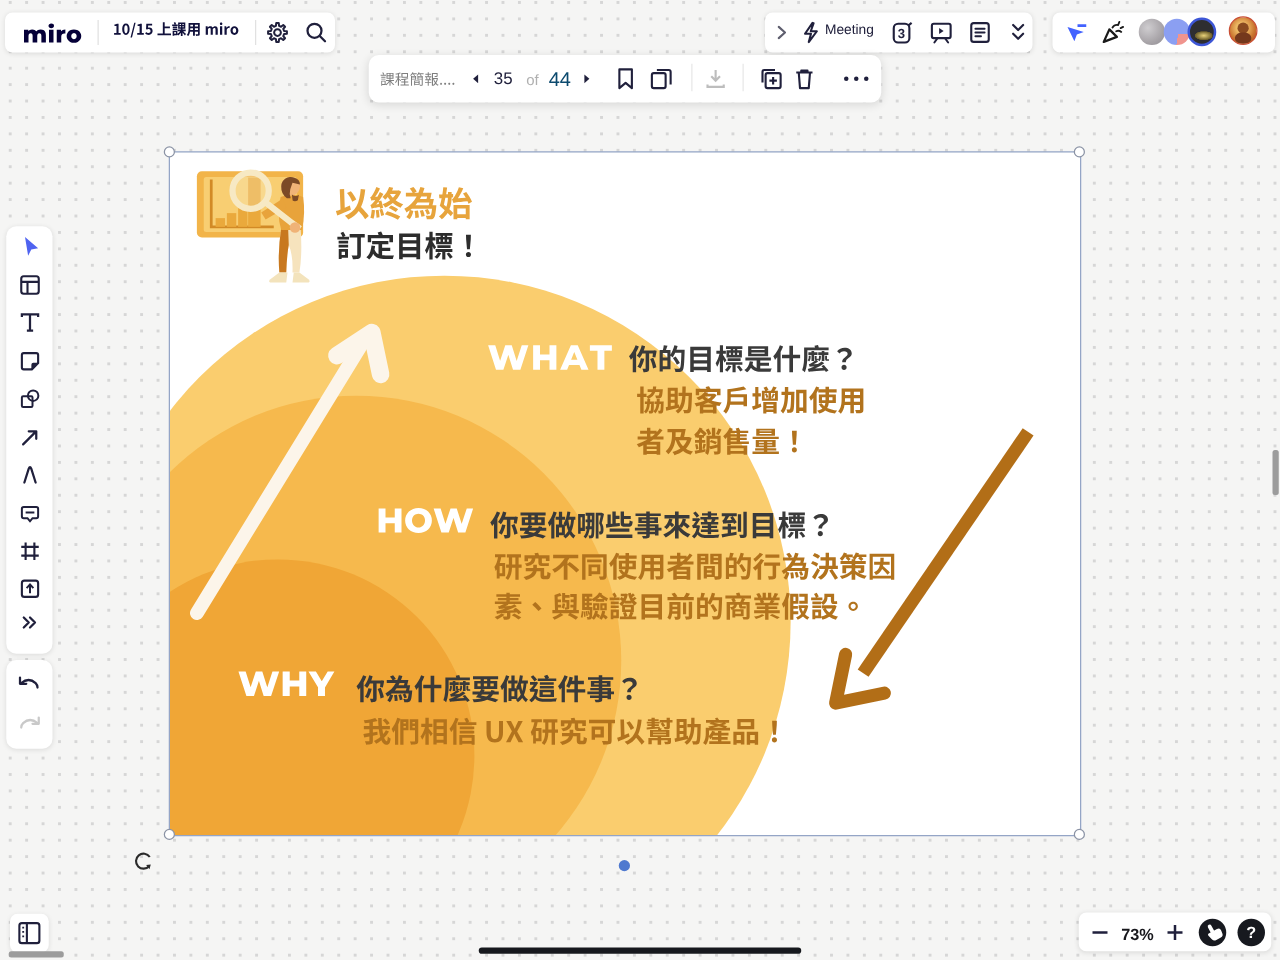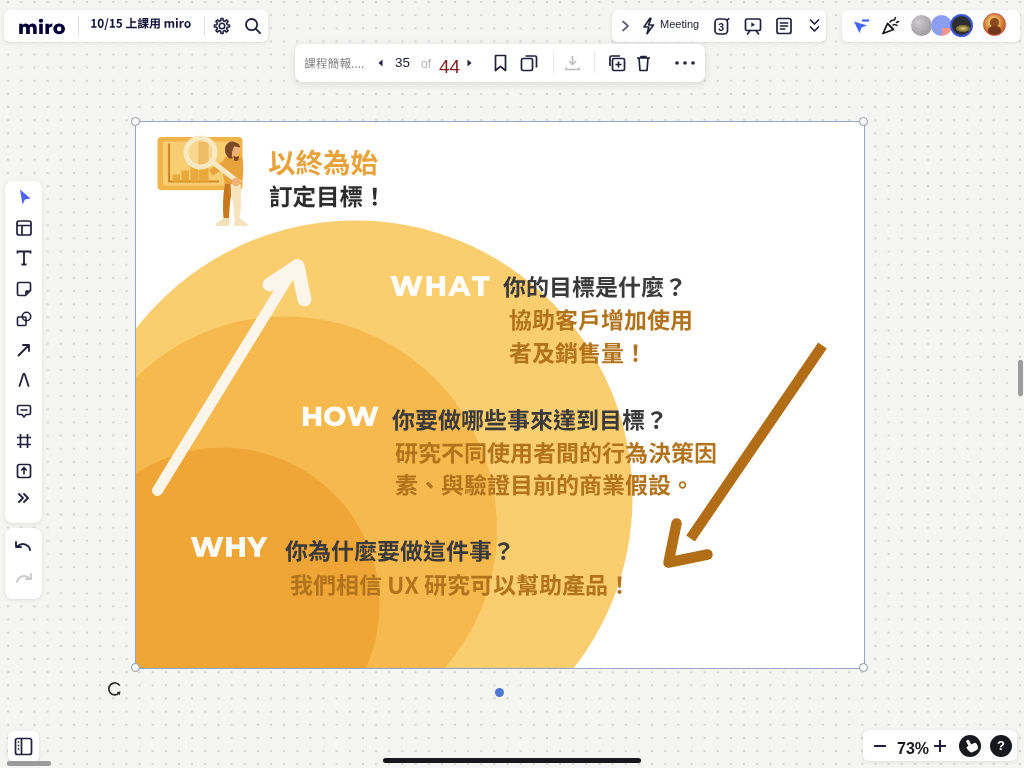--- a/index.html
+++ b/index.html
@@ -160,21 +160,21 @@
   </div>
 <div class="bar" style="left:295px;top:43.5px;width:410px;height:38px;border-radius:8px;box-shadow:0 2px 8px rgba(0,0,0,.12)"></div>
 <svg style="position:absolute;left:304.0px;top:53.8px;overflow:visible" width="60" height="18" viewBox="0 -13.7 60 17.9">
     <path d="M1 -6.3V-5.6H4.4V-6.3ZM1 -4.8V-4.1H4.4V-4.8ZM0.5 -7.9V-7.2H4.8V-7.9ZM1.8 -9.6C2.1 -9.1 2.5 -8.4 2.7 -8L3.4 -8.4C3.2 -8.9 2.8 -9.5 2.5 -10ZM1 -3.2V0.8H1.7V0.2H4.5V-0.2C4.7 0 4.9 0.2 5 0.4C5.9 -0.2 6.9 -1.2 7.6 -2.3V0.9H8.4V-2.4C9.1 -1.3 10 -0.3 10.8 0.3C11 0.1 11.3 -0.2 11.5 -0.3C10.5 -0.9 9.5 -2 8.9 -3H11.2V-3.8H8.4V-4.8H10.8V-9.4H5.2V-4.8H7.6V-3.8H4.8V-3H7.1C6.5 -1.9 5.5 -0.9 4.5 -0.3V-3.2ZM6 -6.8H7.6V-5.5H6ZM8.4 -6.8H10V-5.5H8.4ZM6 -8.7H7.6V-7.5H6ZM8.4 -8.7H10V-7.5H8.4ZM1.7 -2.5H3.7V-0.5H1.7Z M18 -8.5H21.6V-6.3H18ZM17.1 -9.3V-5.6H22.4V-9.3ZM22.1 -5.1C20.9 -4.8 18.6 -4.5 16.8 -4.4C16.9 -4.2 16.9 -3.9 17 -3.7C17.7 -3.8 18.5 -3.8 19.3 -3.9V-2.5H17V-1.7H19.3V-0.1H16.4V0.6H23.1V-0.1H20.2V-1.7H22.6V-2.5H20.2V-4C21.1 -4.1 22 -4.3 22.7 -4.5ZM16.1 -9.7C15.2 -9.3 13.7 -9 12.3 -8.8C12.4 -8.6 12.5 -8.3 12.6 -8.1C13.1 -8.2 13.7 -8.3 14.3 -8.4V-6.6H12.4V-5.8H14.2C13.7 -4.4 12.9 -2.9 12.1 -2C12.3 -1.8 12.5 -1.5 12.6 -1.2C13.2 -1.9 13.8 -3.1 14.3 -4.3V0.9H15.2V-4.2C15.6 -3.7 16 -3 16.2 -2.7L16.8 -3.4C16.5 -3.7 15.5 -4.7 15.2 -5V-5.8H16.6V-6.6H15.2V-8.6C15.7 -8.7 16.3 -8.9 16.7 -9.1Z M25.6 -6.3H28.1V-5.7H25.6ZM25.6 -4.4V-5.1H28.1V-4.4ZM24.8 -6.9V0.9H25.6V-3.9H28.9V-6.9ZM28.1 -2.7H30.9V-1.9H28.1ZM28.1 -0.6V-1.4H30.9V-0.6ZM27.3 -3.3V0.4H28.1V-0H31.7V-3.3ZM30.7 -5.1H33.4V-4.4H30.7ZM30.7 -5.7V-6.3H33.4V-5.7ZM33.4 -6.9H29.9V-3.9H33.4V-0.1C33.4 0.1 33.3 0.1 33.1 0.2C33 0.2 32.3 0.2 31.7 0.1C31.8 0.4 31.9 0.7 31.9 0.9C32.8 0.9 33.4 0.9 33.8 0.8C34.1 0.7 34.2 0.4 34.2 -0.1V-6.9ZM31.6 -8C32 -7.7 32.5 -7.2 32.8 -6.9L33.4 -7.4C33.1 -7.7 32.7 -8.1 32.3 -8.4H34.9V-9.1H31.3C31.4 -9.3 31.5 -9.6 31.6 -9.8L30.8 -10C30.5 -9.1 29.9 -8.2 29.2 -7.6C29.4 -7.5 29.7 -7.2 29.9 -7.1C30.2 -7.4 30.6 -7.9 30.9 -8.4H32.2ZM26.5 -8.1C26.8 -7.7 27.3 -7.2 27.5 -6.9L28.1 -7.4C27.9 -7.7 27.5 -8.1 27.2 -8.4H29.4V-9.1H26.4C26.5 -9.3 26.6 -9.6 26.7 -9.8L25.9 -10C25.5 -9.1 24.8 -8.2 24.1 -7.6C24.3 -7.5 24.6 -7.2 24.7 -7C25.1 -7.4 25.5 -7.9 25.9 -8.4H26.9Z M42.4 -4.6H42.5C42.8 -3.4 43.3 -2.3 44 -1.3C43.5 -0.7 43 -0.2 42.4 0.2ZM41.5 -9.4V0.9H42.4V0.5C42.5 0.7 42.7 0.8 42.8 1C43.4 0.5 44 -0 44.5 -0.6C45 -0 45.6 0.5 46.2 0.9C46.4 0.6 46.7 0.3 46.9 0.1C46.1 -0.2 45.5 -0.7 45 -1.4C45.7 -2.5 46.2 -3.8 46.4 -5.2L45.9 -5.4L45.7 -5.4H42.4V-8.6H45.3V-7.1C45.3 -7 45.3 -6.9 45.1 -6.9C44.9 -6.9 44.3 -6.9 43.5 -6.9C43.7 -6.7 43.8 -6.4 43.8 -6.1C44.7 -6.1 45.3 -6.1 45.7 -6.3C46.1 -6.4 46.1 -6.7 46.1 -7.1V-9.4ZM43.2 -4.6H45.5C45.2 -3.7 44.9 -2.9 44.4 -2.1C43.9 -2.8 43.5 -3.7 43.2 -4.6ZM38.2 -9.9V-8.7H36.3V-7.9H38.2V-6.7H36V-6H41.1V-6.7H39V-7.9H40.8V-8.7H39V-9.9ZM36.8 -5.7C37 -5.3 37.2 -4.7 37.3 -4.3H36.2V-3.5H38.2V-2.2H36V-1.5H38.2V0.9H39V-1.5H41.1V-2.2H39V-3.5H40.9V-4.3H39.7C40 -4.8 40.2 -5.3 40.5 -5.8L39.7 -6C39.5 -5.5 39.2 -4.8 38.9 -4.3H37.4L38 -4.5C37.9 -4.9 37.7 -5.5 37.4 -5.9Z M48.8 0.2C49.3 0.2 49.6 -0.2 49.6 -0.7C49.6 -1.2 49.3 -1.5 48.8 -1.5C48.4 -1.5 48.1 -1.2 48.1 -0.7C48.1 -0.2 48.4 0.2 48.8 0.2Z M52.1 0.2C52.5 0.2 52.9 -0.2 52.9 -0.7C52.9 -1.2 52.5 -1.5 52.1 -1.5C51.7 -1.5 51.3 -1.2 51.3 -0.7C51.3 -0.2 51.7 0.2 52.1 0.2Z M55.4 0.2C55.8 0.2 56.2 -0.2 56.2 -0.7C56.2 -1.2 55.8 -1.5 55.4 -1.5C55 -1.5 54.6 -1.2 54.6 -0.7C54.6 -0.2 55 0.2 55.4 0.2Z M58.7 0.2C59.1 0.2 59.5 -0.2 59.5 -0.7C59.5 -1.2 59.1 -1.5 58.7 -1.5C58.2 -1.5 57.9 -1.2 57.9 -0.7C57.9 -0.2 58.2 0.2 58.7 0.2Z" fill="#7f7f7f"></path>
   </svg>
 <svg class="abs" style="left:375px;top:57px" width="11" height="12" viewBox="0 0 11 12">
     <path d="M7.5 2.5 L3.5 6 L7.5 9.5 Z" fill="#20203c"></path>
   </svg>
 <div class="abs" style="left:395px;top:55px;font-size:13.5px;color:#20203c">35</div>
 <div class="abs" style="left:421px;top:56.5px;font-size:12px;color:#b0b0b0">of</div>
-<div class="abs" style="left:439px;top:55.5px;font-size:19px;color:#7f1d1d">44</div>
+<div class="abs" style="left:439px;top:55.5px;font-size:16px;color:#0c4a6e">44</div>
 <svg class="abs" style="left:464px;top:57px" width="11" height="12" viewBox="0 0 11 12">
     <path d="M3.5 2.5 L7.5 6 L3.5 9.5 Z" fill="#20203c"></path>
   </svg>
 <svg class="abs" style="left:491px;top:53px" width="19" height="20" viewBox="0 0 19 20">
 <path d="M4.5 2.5 h10 v15 l-5 -4.2 -5 4.2 z" fill="none" stroke="#20203c" stroke-width="1.7" stroke-linejoin="round"></path>
   </svg>
 <svg class="abs" style="left:519px;top:53px" width="21" height="20" viewBox="0 0 21 20">
 <rect x="2.5" y="5.5" width="11" height="12" rx="1.5" fill="none" stroke="#20203c" stroke-width="1.7"></rect>
 <path d="M6.5 3 h9.5 q1.5 0 1.5 1.5 v10" fill="none" stroke="#20203c" stroke-width="1.7"></path>
   </svg>
@@ -249,21 +249,21 @@
 <svg class="abs" style="left:13px;top:736px" width="21" height="21" viewBox="0 0 21 21">
 <rect x="2.5" y="2.5" width="16" height="16" rx="2" fill="none" stroke="#20203c" stroke-width="1.7"></rect>
 <path d="M8.5 2.5 V18.5" stroke="#20203c" stroke-width="1.7"></path>
 <path d="M4.8 6 h1.5 M4.8 9.5 h1.5 M4.8 13 h1.5" stroke="#20203c" stroke-width="1.4"></path>
   </svg>
 <div class="abs" style="left:7px;top:761px;width:44px;height:4.5px;border-radius:2px;background:#9c9c9c"></div>
 <div class="abs" style="left:1018px;top:360px;width:4.5px;height:36px;border-radius:2px;background:#9c9c9c"></div>
 <div class="abs" style="left:383px;top:757.5px;width:258px;height:5.5px;border-radius:3px;background:#16181d"></div>
 <div class="bar" style="left:863px;top:730px;width:154px;height:31px;border-radius:6px"></div>
 <div class="abs" style="left:874px;top:744.5px;width:12px;height:2px;background:#20203c"></div>
-<div class="abs" style="left:897px;top:740px;font-size:16px;font-weight:bold;color:#17171c">73%</div>
+<div class="abs" style="left:897px;top:740px;font-size:13px;font-weight:bold;color:#17171c">73%</div>
 <div class="abs" style="left:934px;top:744.5px;width:12px;height:2px;background:#20203c"></div>
 <div class="abs" style="left:939px;top:739.5px;width:2px;height:12px;background:#20203c"></div>
 <div class="abs" style="left:959px;top:735px;width:22px;height:22px;border-radius:50%;background:#17191f"></div>
 <svg class="abs" style="left:962px;top:737px" width="17" height="17" viewBox="0 0 17 17">
 <g transform="rotate(-28 8 9)">
 <rect x="6.7" y="2.2" width="3.1" height="8.5" rx="1.55" fill="#fff"></rect>
 <path d="M5 8.2 h7.5 q2.6 0 2.4 2.6 l-.3 2.6 q-.3 2.3 -2.6 2.3 h-4.1 q-2.3 0 -2.9 -2.2 l-.9 -3.2 q-.5 -2.1 .9 -2.1 z" fill="#fff"></path>
 </g>
 </svg>
 <div class="abs" style="left:990px;top:735px;width:22px;height:22px;border-radius:50%;background:#17191f;color:#fff;font-size:13px;font-weight:bold;text-align:center;line-height:22px">?</div>

